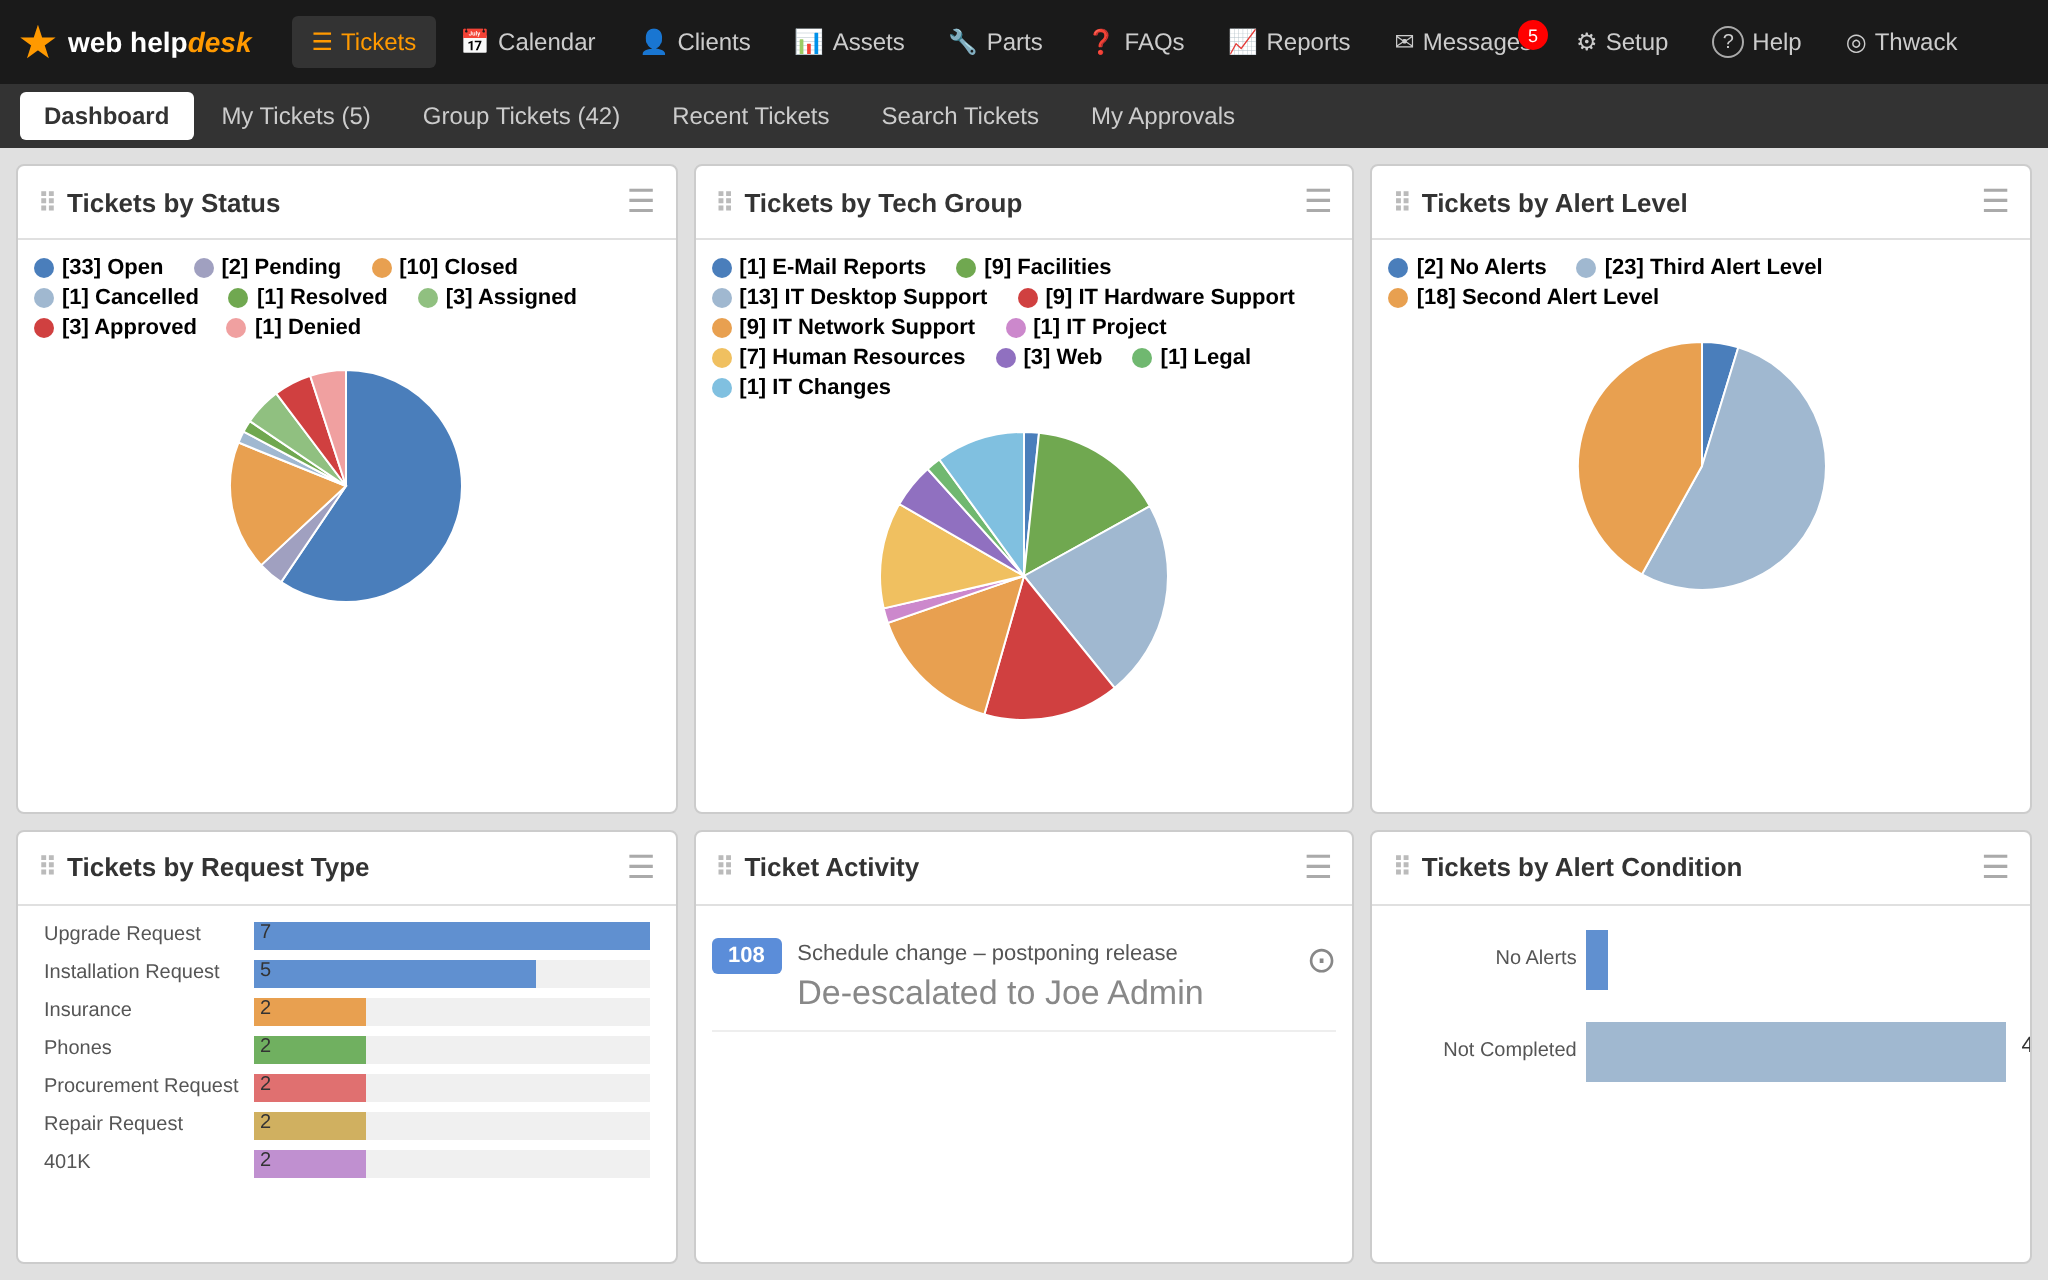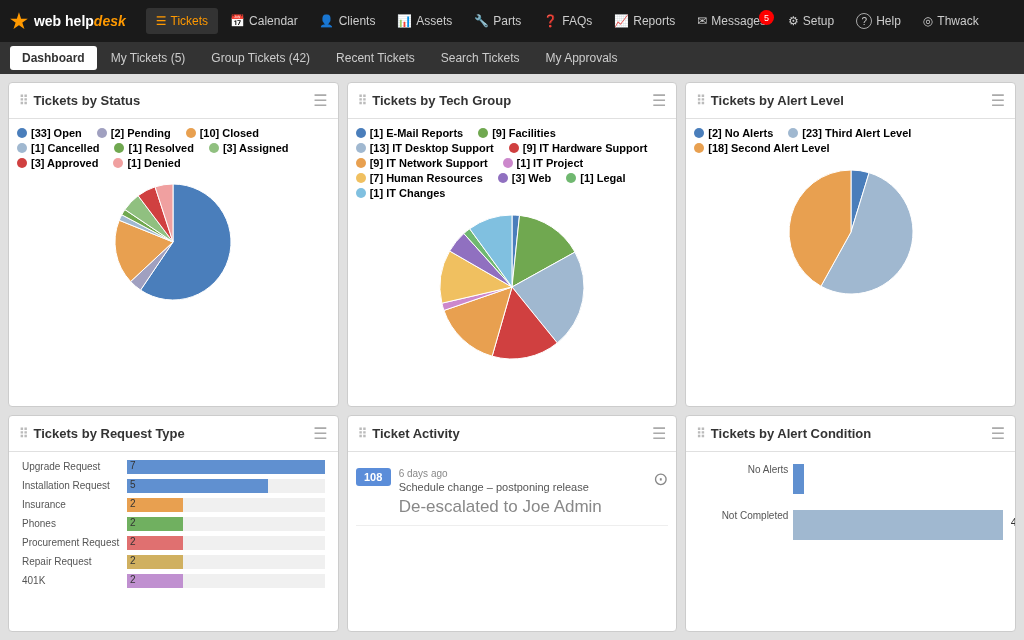--- a/index.html
+++ b/index.html
@@ -59,21 +59,21 @@
     .activity-num { background: #5b8dd9; color: white; font-size: 11px; font-weight: bold; padding: 3px 6px; border-radius: 3px; flex-shrink: 0; min-width: 35px; text-align: center; }
     .activity-body { flex: 1; }
     .activity-name { font-weight: bold; font-size: 12px; color: #333; }
     .activity-time { color: #888; font-size: 10px; }
     .activity-desc { font-size: 11px; color: #555; margin-top: 2px; }
     .activity-de-esc { font-size: 17px; color: #888; margin-top: 4px; }
     .activity-arrow { color: #888; font-size: 18px; cursor: pointer; }
 
     
     .hbar-chart { padding: 4px; }
-    .hbar-row { display: flex; align-items: flex-start; gap: 5px; margin-bottom: 16px; }
+    .hbar-row { display: flex; align-items: center; gap: 5px; margin-bottom: 16px; }
     .hbar-label { width: 90px; text-align: right; font-size: 10px; color: #555; flex-shrink: 0; }
     .hbar-wrapper { flex: 1; position: relative; height: 30px; }
     .hbar-fill { height: 100%; }
     .hbar-val { position: absolute; right: -20px; top: 6px; font-size: 11px; color: #333; }
   </style>
 </head>
 <body>
 
 <div id="top-bar">
   <div id="logo">
@@ -367,21 +367,20 @@
       <div class="card-title">
         <span style="color:#bbb;">⠿</span>
         <span>Ticket Activity</span>
       </div>
       <span class="card-menu">☰</span>
     </div>
     <div class="card-body" id="activity-list">
         <div class="activity-item">
     <span class="activity-num">108</span>
     <div class="activity-body">
-      <div class="activity-time">6 days ago</div>
       <div class="activity-desc">Schedule change – postponing release</div>
       <div class="activity-de-esc">De-escalated to Joe Admin</div>
     </div>
     <span class="activity-arrow">⊙</span>
   </div>
       </div>
   </div>
 
   <div class="card" id="condition-card">
     <div class="card-header">

